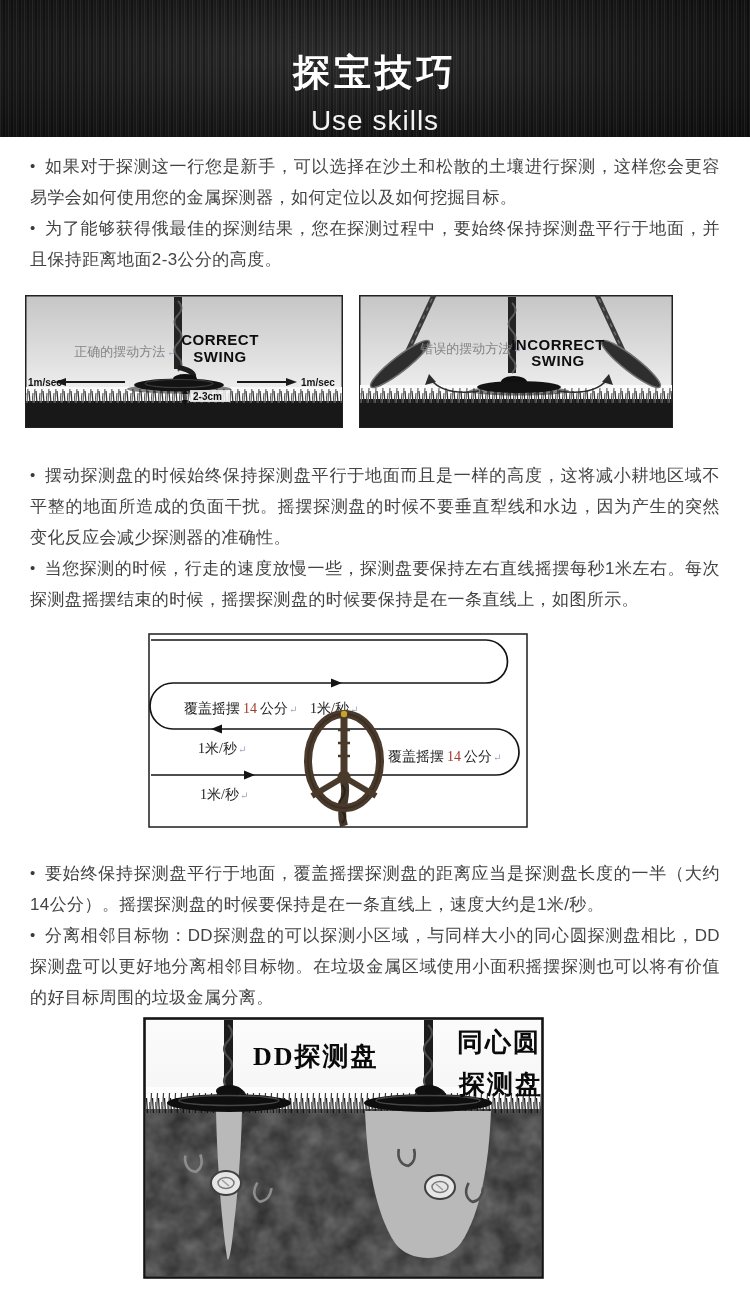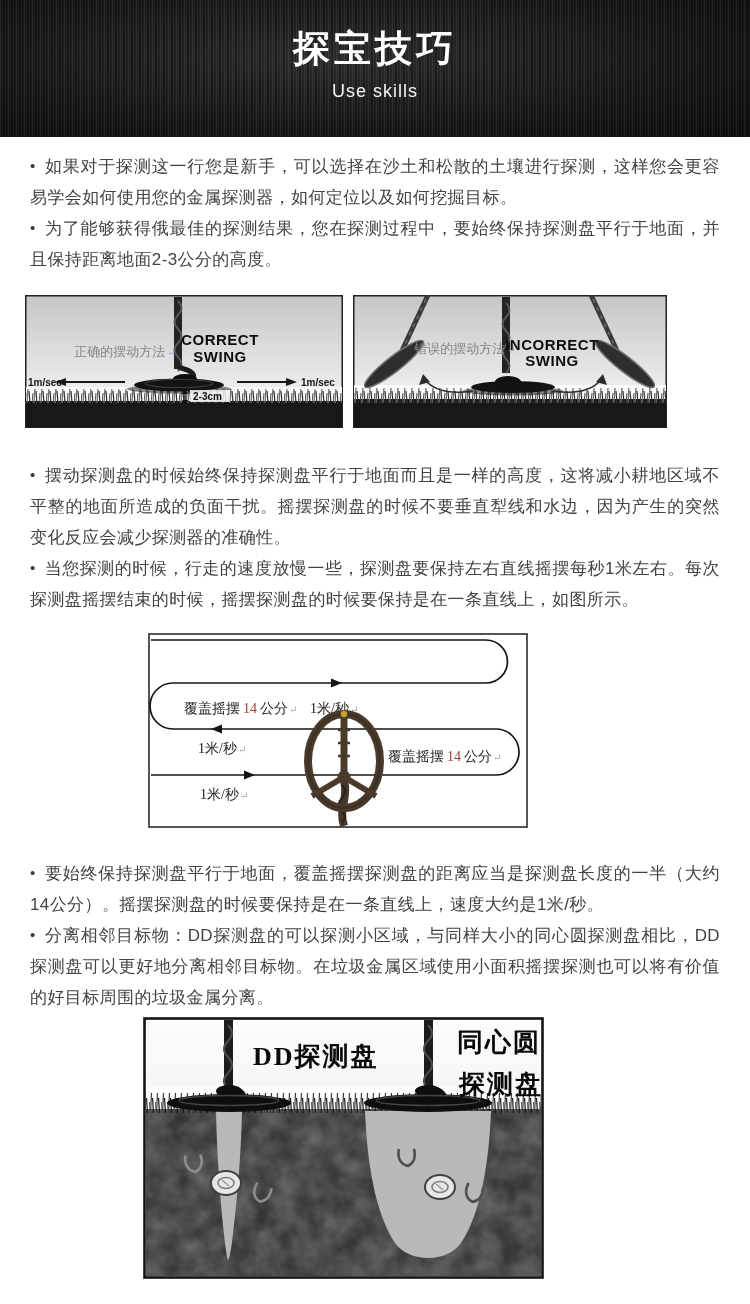--- a/index.html
+++ b/index.html
@@ -1,39 +1,39 @@
 <!DOCTYPE html>
 <html><head>
 <meta charset="utf-8">
 <style>
   html,body{margin:0;padding:0;background:#ffffff;}
   body{width:750px;font-family:"Liberation Sans","DejaVu Sans",sans-serif;}
 
   
   .banner{
-    height:137px;box-sizing:border-box;padding-top:24px;text-align:center;
+    height:137px;box-sizing:border-box;padding-top:48px;text-align:center;
     background-color:#151515;
     background-image:
       repeating-linear-gradient(90deg,
         rgba(255,255,255,0.07) 0 1px, rgba(0,0,0,0) 1px 2px,
         rgba(255,255,255,0.03) 2px 3px, rgba(0,0,0,0.22) 3px 5px,
         rgba(255,255,255,0.045) 5px 6px, rgba(0,0,0,0) 6px 8px),
       radial-gradient(ellipse at 45% 42%, #2c2c2c 0%, #191919 55%, #0d0d0d 100%);
   }
   .banner h1{margin:0;font-size:37px;font-weight:700;color:#ffffff;letter-spacing:4px;}
-  .banner .sub{margin:7px 0 0;font-size:18px;font-weight:400;color:#f4f4f4;letter-spacing:1px;}
+  .banner .sub{margin:7px 0 0;font-size:28px;font-weight:400;color:#f4f4f4;letter-spacing:1px;}
 
   
   .content{padding:14px 30px 28px 30px;}
   p.para{margin:0;font-size:17px;line-height:31px;color:#434343;
          letter-spacing:0.4px;text-align:justify;}
   p.para .bullet{display:inline-block;margin-right:9px;color:#3a3a3a;font-size:15px;transform:translateY(-1px);}
 
   
-  .fig-swing{display:flex;gap:10px;margin:20px 0 32px -5px;}
+  .fig-swing{display:flex;gap:16px;margin:20px 0 32px -5px;}
   .fig-sweep{margin:18px 0 30px 118px;}
   .fig-coils{margin:4px 0 12px 113px;}
   svg{display:block;}
 
   .cnlab{font-family:"Liberation Serif","DejaVu Serif",serif;font-size:13px;fill:#858585;}
   .ret{font-size:10px;fill:#9aa7bb;}
   .enlab{font-family:"Liberation Sans",sans-serif;font-weight:700;font-size:15px;fill:#0d0d0d;letter-spacing:0.5px;}
   .speed{font-family:"Liberation Sans",sans-serif;font-weight:700;font-size:10px;fill:#141414;}
   .gaplab{font-family:"Liberation Sans",sans-serif;font-weight:700;font-size:10px;fill:#101010;}
   .sweeplab{font-family:"Liberation Serif","DejaVu Serif",serif;font-size:14px;fill:#1d1d1d;}

